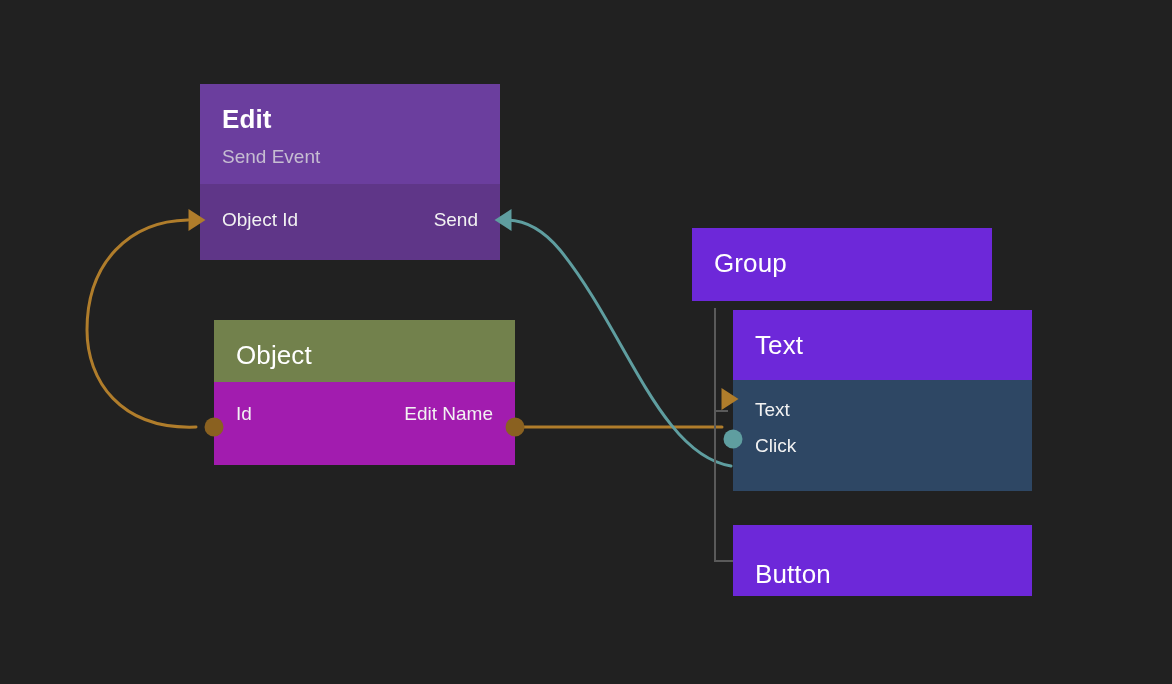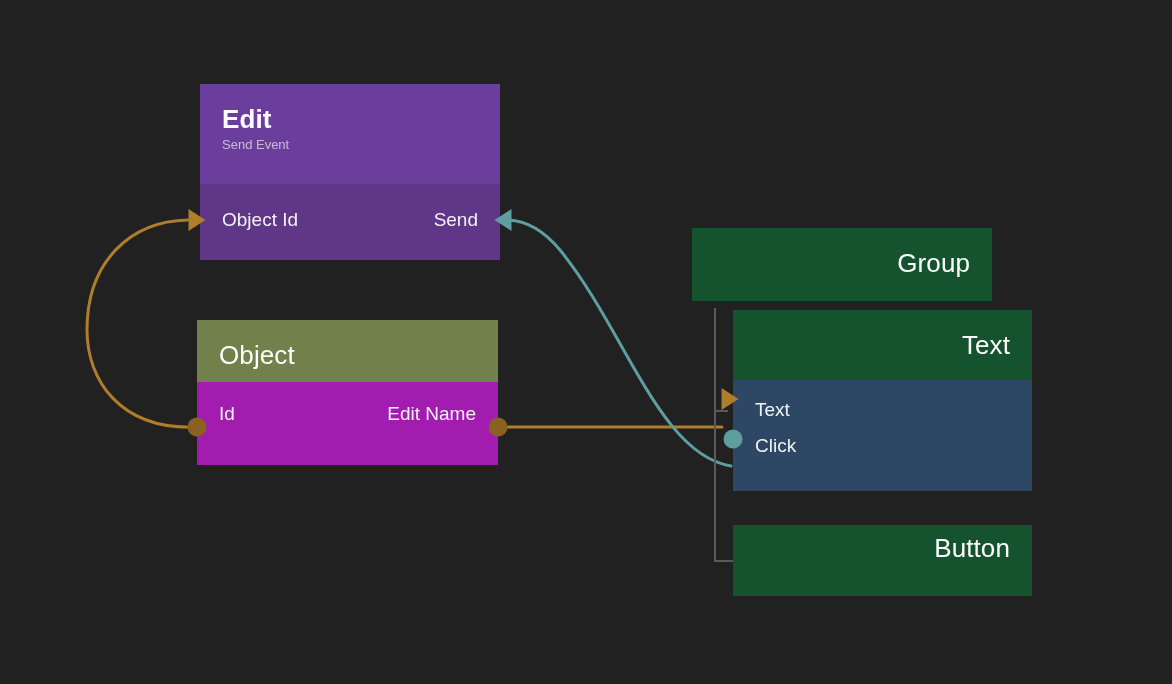--- a/index.html
+++ b/index.html
@@ -41,23 +41,24 @@
     padding: 22px 22px 0 22px;
   }
   .node-title {
     color: #ffffff;
     font-size: 26px;
     line-height: 26px;
     letter-spacing: 0.1px;
   }
   .node-title.bold { font-weight: bold; }
   .node-subtitle {
-    font-size: 13px;
+    font-size: 19px;
     line-height: 25px;
     color: #c6bdd2;
+    margin-top: 12px;
   }
   .node-body {
     box-sizing: border-box;
     position: relative;
   }
   .port-row {
     position: relative;
     height: 40px;
     display: flex;
     align-items: center;
@@ -93,21 +94,21 @@
     border-top: 11px solid transparent;
     border-bottom: 11px solid transparent;
     border-right: 17px solid currentColor;
   }
 
   
   .node-edit   .node-header { background: #6b3e9e; }
   .node-edit   .node-body   { background: #5f3688; }
   .node-object .node-header { background: #72814c; }
   .node-object .node-body   { background: #a21caf; }
-  .node-blue   .node-header { background: #14532d; text-align: right; }
+  .node-blue   .node-header { background: #6d28d9; }
   .node-blue   .node-body   { background: #2e4764; }
 
   
   .tree-vline {
     position: absolute;
     width: 2px;
     background: #5a5a5a;
   }
   .tree-stub {
     position: absolute;
@@ -139,21 +140,21 @@
         <span class="port-label">Object Id</span>
         <span class="port-label">Send</span>
       </div>
 
       <span class="port-arrow arrow-right" style="color:#b07d2b; left:-3px; top:36px;"></span>
 
       <span class="port-arrow arrow-left" style="color:#5f9ea0; left:303px; top:36px;"></span>
     </div>
   </div>
 
-  <div class="node node-object" style="left:197px; top:320px; width:301px; height:145px;">
+  <div class="node node-object" style="left:214px; top:320px; width:301px; height:145px;">
     <div class="node-header" style="height:62px;">
       <div class="node-title">Object</div>
     </div>
     <div class="node-body" style="height:83px;">
       <div class="port-row" style="height:64px;">
         <span class="port-label">Id</span>
         <span class="port-label">Edit Name</span>
       </div>
       <span class="port-dot" style="background:#8a6120; left:0px; top:45px;"></span>
       <span class="port-dot" style="background:#8a6120; left:301px; top:45px;"></span>
@@ -180,18 +181,18 @@
       </div>
       <div class="port-row" style="height:40px; justify-content:flex-start;">
         <span class="port-label">Click</span>
       </div>
       <span class="port-arrow arrow-right" style="color:#b07d2b; left:-3px; top:19px;"></span>
       <span class="port-dot" style="background:#5f9ea0; left:0px; top:59px;"></span>
     </div>
   </div>
 
   <div class="node node-blue" style="left:733px; top:525px; width:299px; height:71px;">
-    <div class="node-header" style="height:71px; padding-top:10px;">
+    <div class="node-header" style="height:71px; padding-top:36px;">
       <div class="node-title">Button</div>
     </div>
   </div>
 
 </div>
 
 </body></html>

